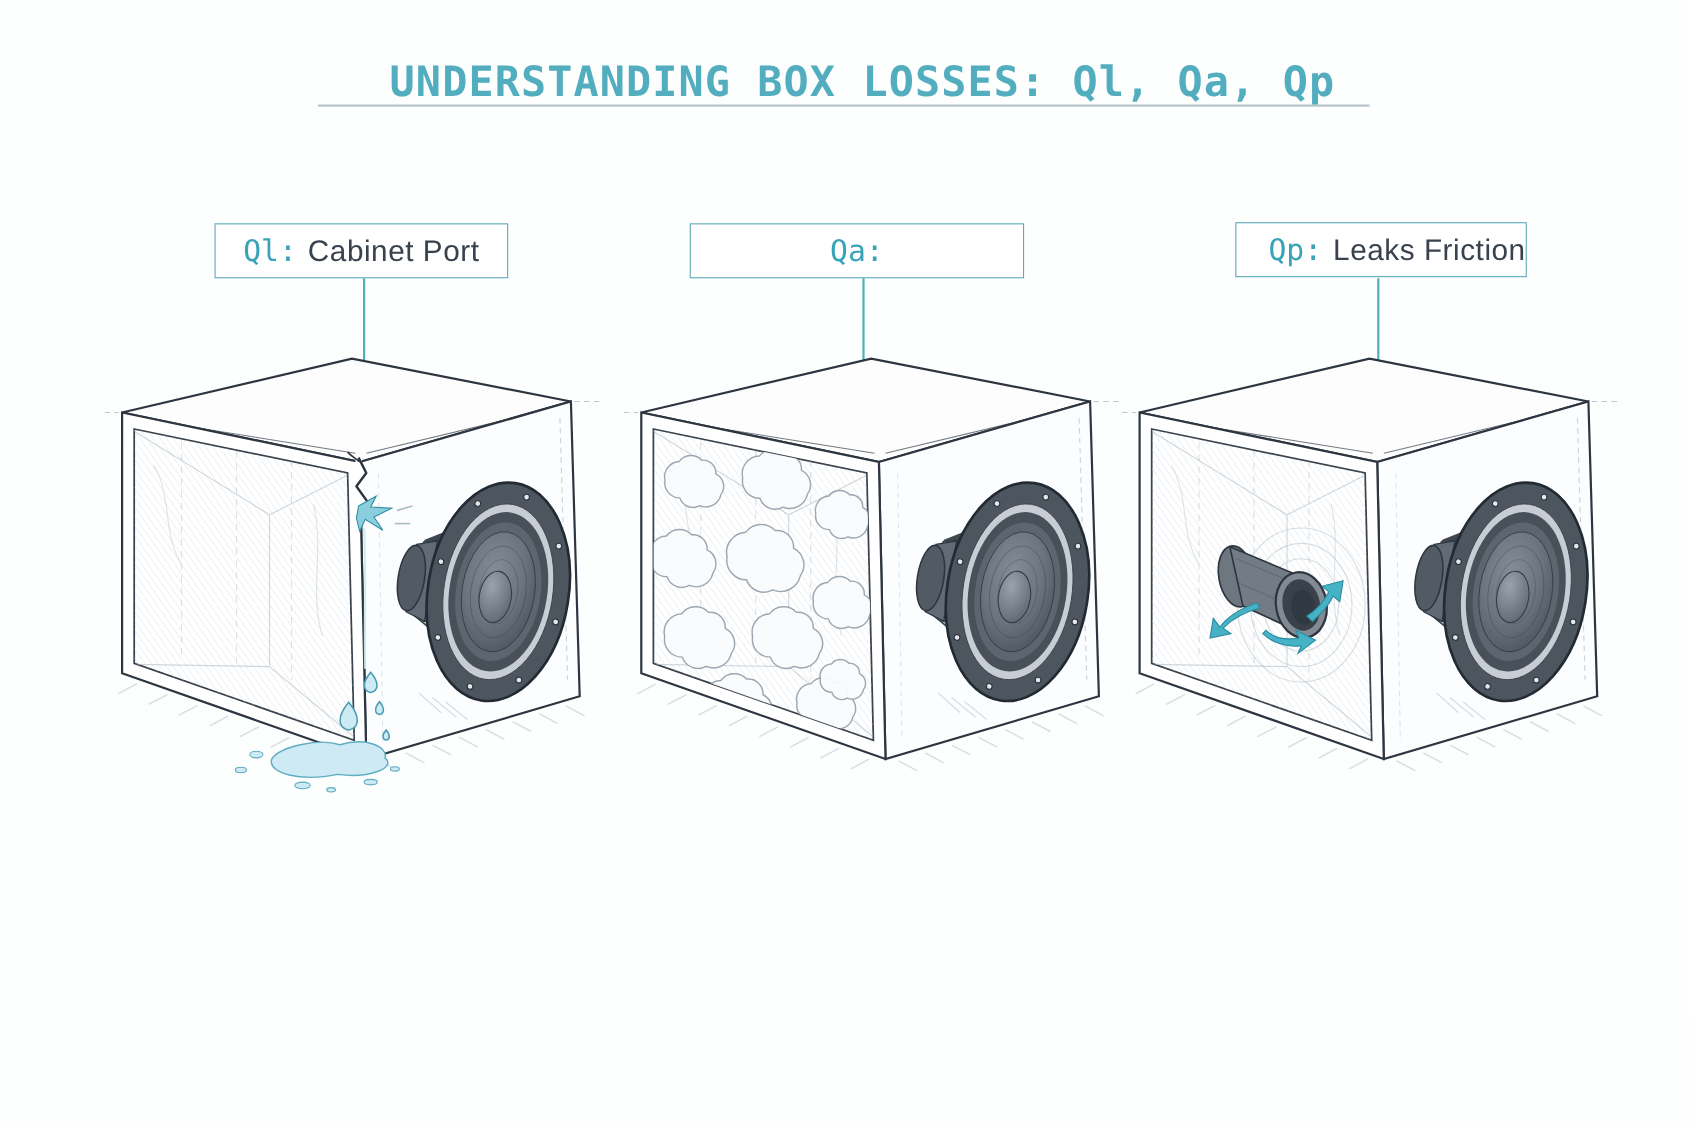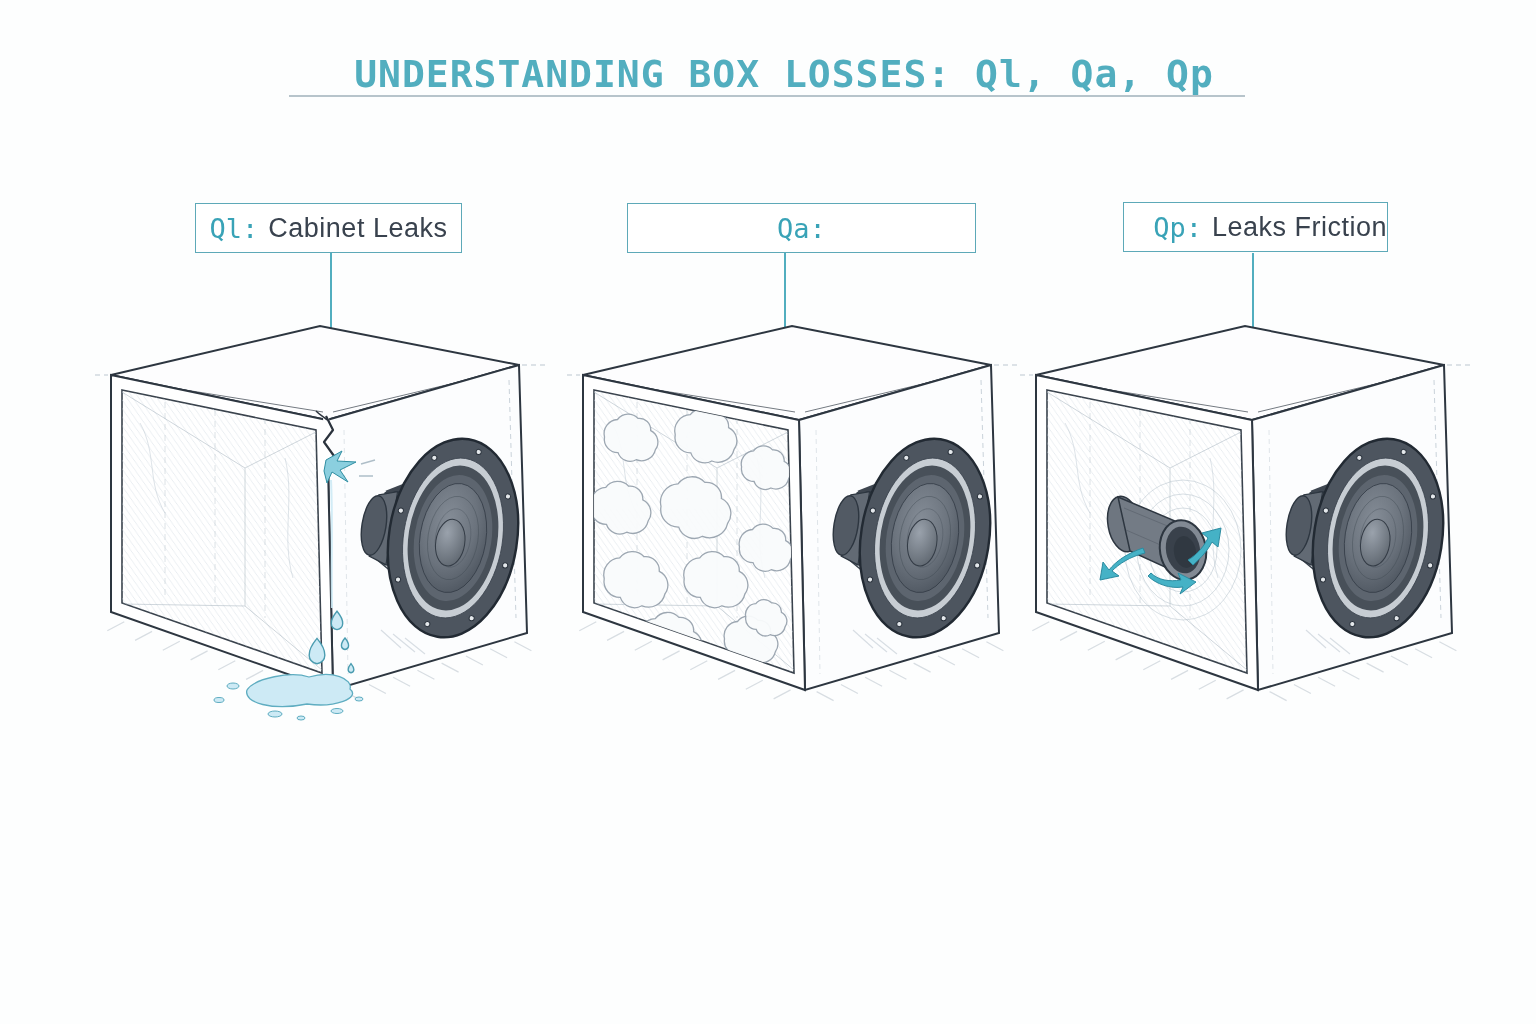--- a/index.html
+++ b/index.html
@@ -22,21 +22,21 @@
 </head>
 <body>
 
 <div class="stage">
 
   <h1 class="title">UNDERSTANDING BOX LOSSES: Ql, Qa, Qp</h1>
   <div class="title-rule"></div>
 
   <div class="label-box" style="left:195px;top:203px;width:267px;">
     <span class="label-prefix">Ql:</span>
-      <span class="label-text">Cabinet Leaks</span>
+      <span class="label-text">Cabinet Port</span>
   </div>
   <div class="leader" style="left:330px;top:253px;height:136px;"></div>
   <div class="leader-dot" style="left:325px;top:388px;"></div>
   <div class="cab" style="left:95px;top:318px;">
       <svg viewBox="0 0 450 430" xmlns="http://www.w3.org/2000/svg">
   <defs>
     <pattern id="hpat" width="7" height="7" patternUnits="userSpaceOnUse" patternTransform="rotate(100)">
       <path d="M0,7 L7,0" stroke="#ccd6de" stroke-width="0.8"></path>
           </pattern>
     <radialGradient id="c0cg" cx="0.4" cy="0.35" r="0.75">
@@ -149,21 +149,21 @@
              C178,393 148,385 152,372 Z" fill="#cdeaf5" stroke="#5fadc1" stroke-width="1.3"></path>
     <ellipse cx="138" cy="368" rx="6" ry="3" fill="#cdeaf5" stroke="#5fadc1"></ellipse>
     <ellipse cx="124" cy="382" rx="5" ry="2.5" fill="#cdeaf5" stroke="#5fadc1"></ellipse>
     <ellipse cx="180" cy="396" rx="7" ry="3" fill="#cdeaf5" stroke="#5fadc1"></ellipse>
     <ellipse cx="242" cy="393" rx="6" ry="2.5" fill="#cdeaf5" stroke="#5fadc1"></ellipse>
     <ellipse cx="264" cy="381" rx="4" ry="2" fill="#cdeaf5" stroke="#5fadc1"></ellipse>
     <ellipse cx="206" cy="400" rx="4" ry="2" fill="#cdeaf5" stroke="#5fadc1"></ellipse>
   </svg>
     </div>
 
-  <div class="label-box" style="left:627px;top:203px;width:349px;">
+  <div class="label-box" style="left:627px;top:203px;width:304px;">
     <span class="label-prefix">Qa:</span>
   </div>
   <div class="leader" style="left:784px;top:253px;height:136px;"></div>
   <div class="leader-dot" style="left:779px;top:388px;"></div>
   <div class="cab" style="left:567px;top:318px;">
       <svg viewBox="0 0 450 430" xmlns="http://www.w3.org/2000/svg">
   <defs>
     <pattern id="hpat" width="7" height="7" patternUnits="userSpaceOnUse" patternTransform="rotate(100)">
       <path d="M0,7 L7,0" stroke="#ccd6de" stroke-width="0.8"></path>
           </pattern>

